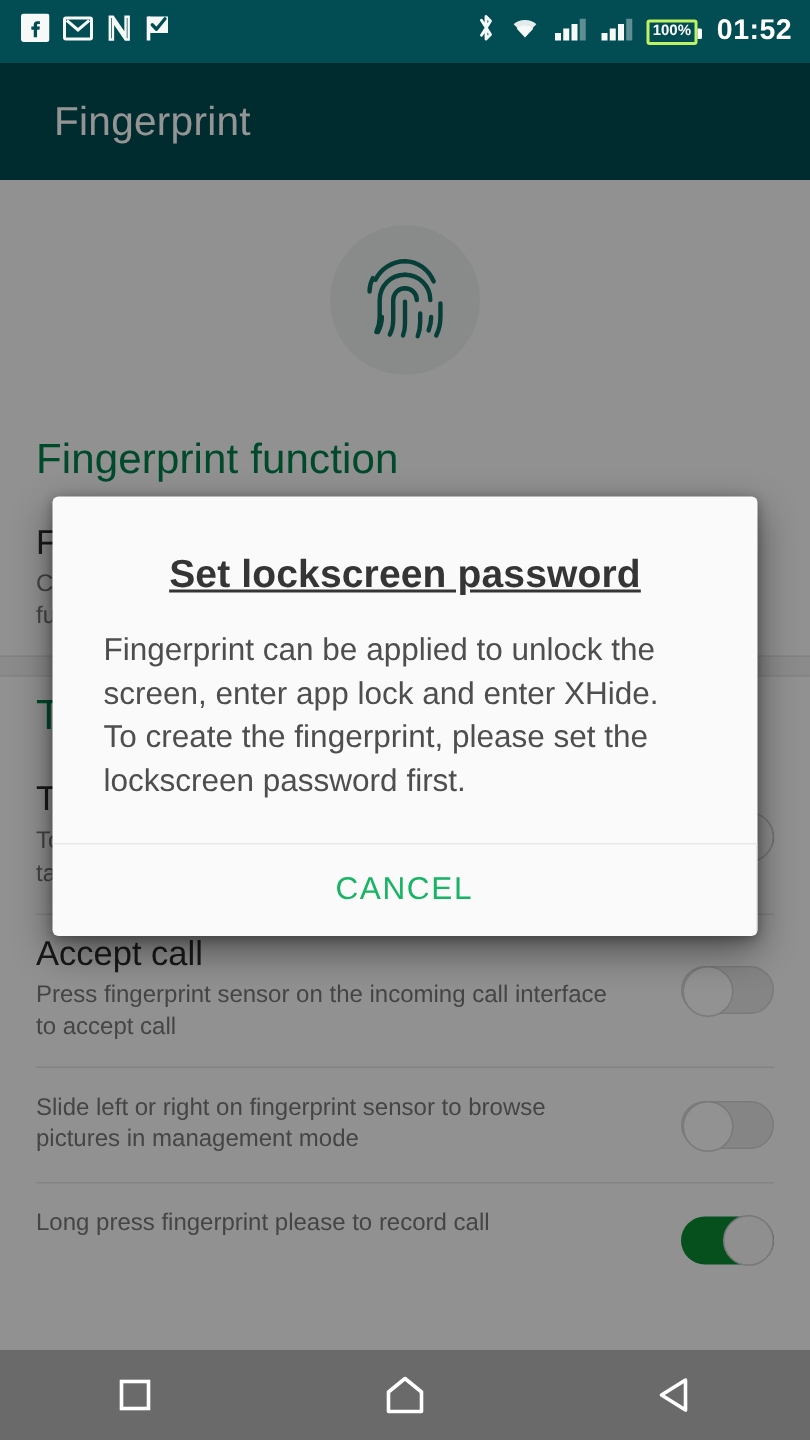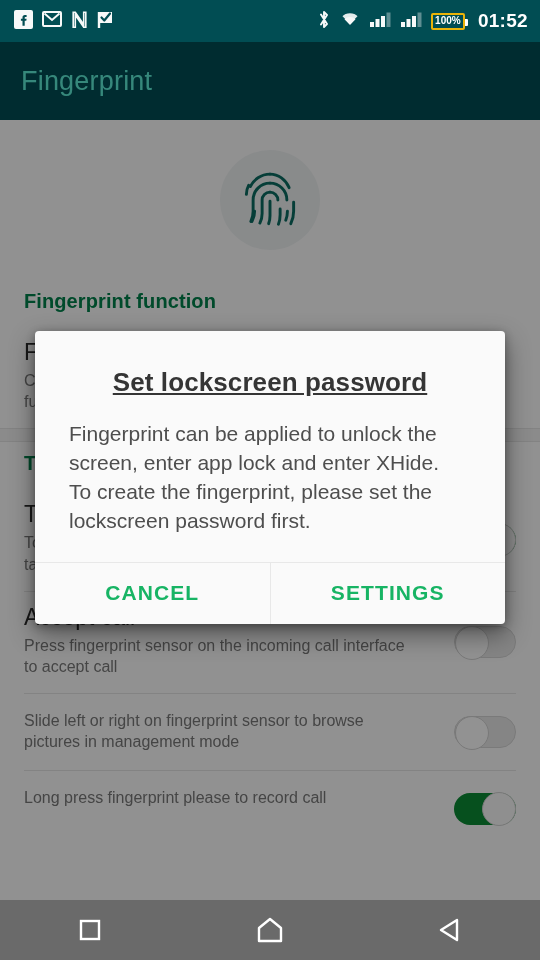--- a/index.html
+++ b/index.html
@@ -48,21 +48,21 @@
     color: #ffffff;
     font-size: 19px;
     font-weight: bold;
     letter-spacing: .3px;
     margin-left: 5px;
   }
   .battery-wrap {
     position: relative;
     width: 34px;
     height: 17px;
-    border: 2px solid #eab308;
+    border: 2px solid #bef264;
     border-radius: 2px;
     display: flex;
     align-items: center;
     justify-content: center;
   }
   .battery-wrap:after {
     content: "";
     position: absolute;
     right: -5px;
     top: 4px;
@@ -83,23 +83,23 @@
     position: absolute;
     top: 42px; left: 0;
     width: 540px;
     height: 78px;
     background: #014d53;
     display: flex;
     align-items: center;
     z-index: 4;
   }
   .appbar-title {
-    color: #5eead4;
+    color: #ffffff;
     font-size: 27px;
-    padding-left: 21px;
+    padding-left: 36px;
     letter-spacing: .2px;
   }
   
   .appbar-scrim {
     position: absolute;
     top: 42px; left: 0;
     width: 540px; height: 78px;
     background: rgba(0,0,0,0.42);
     z-index: 6;
     pointer-events: none;
@@ -128,22 +128,22 @@
     height: 100px;
     border-radius: 50%;
     background: #eceff0;
     display: flex;
     align-items: center;
     justify-content: center;
   }
 
   .section-header {
     color: #00804a;
-    font-size: 20px;
-    font-weight: bold;
+    font-size: 28px;
+    font-weight: normal;
     padding: 10px 24px 14px 24px;
     letter-spacing: .1px;
   }
 
   .row {
     padding: 12px 24px 16px 24px;
     position: relative;
     min-height: 76px;
   }
   .row-title {
@@ -247,21 +247,21 @@
     display: flex;
     border-top: 1px solid #e8e8e8;
     height: 62px;
   }
   .dialog-btn {
     flex: 1;
     display: flex;
     align-items: center;
     justify-content: center;
     font-size: 21px;
-    font-weight: bold;
+    font-weight: normal;
     color: #17b464;
     letter-spacing: 1.1px;
     background: transparent;
     border: none;
     font-family: "Liberation Sans", sans-serif;
     cursor: pointer;
   }
   .actions-sep {
     width: 1px;
     background: #e8e8e8;
@@ -422,21 +422,20 @@
   </div>
 
   <div class="scrim"></div>
 
   <div class="dialog">
     <div class="dialog-title">Set lockscreen password</div>
     <div class="dialog-message">Fingerprint can be applied to unlock the screen, enter app lock and enter XHide. To create the fingerprint, please set the lockscreen password first.</div>
     <div class="dialog-actions">
       <button class="dialog-btn">CANCEL</button>
       <div class="actions-sep"></div>
-      <button class="dialog-btn">SETTINGS</button>
     </div>
   </div>
 
   <div class="navbar">
     <div class="nav-btn">
       <svg width="26" height="26" viewBox="0 0 26 26">
         <rect x="4" y="4" width="18" height="18" fill="none" stroke="#ffffff" stroke-width="2.4"></rect>
       </svg>
     </div>
     <div class="nav-btn">

